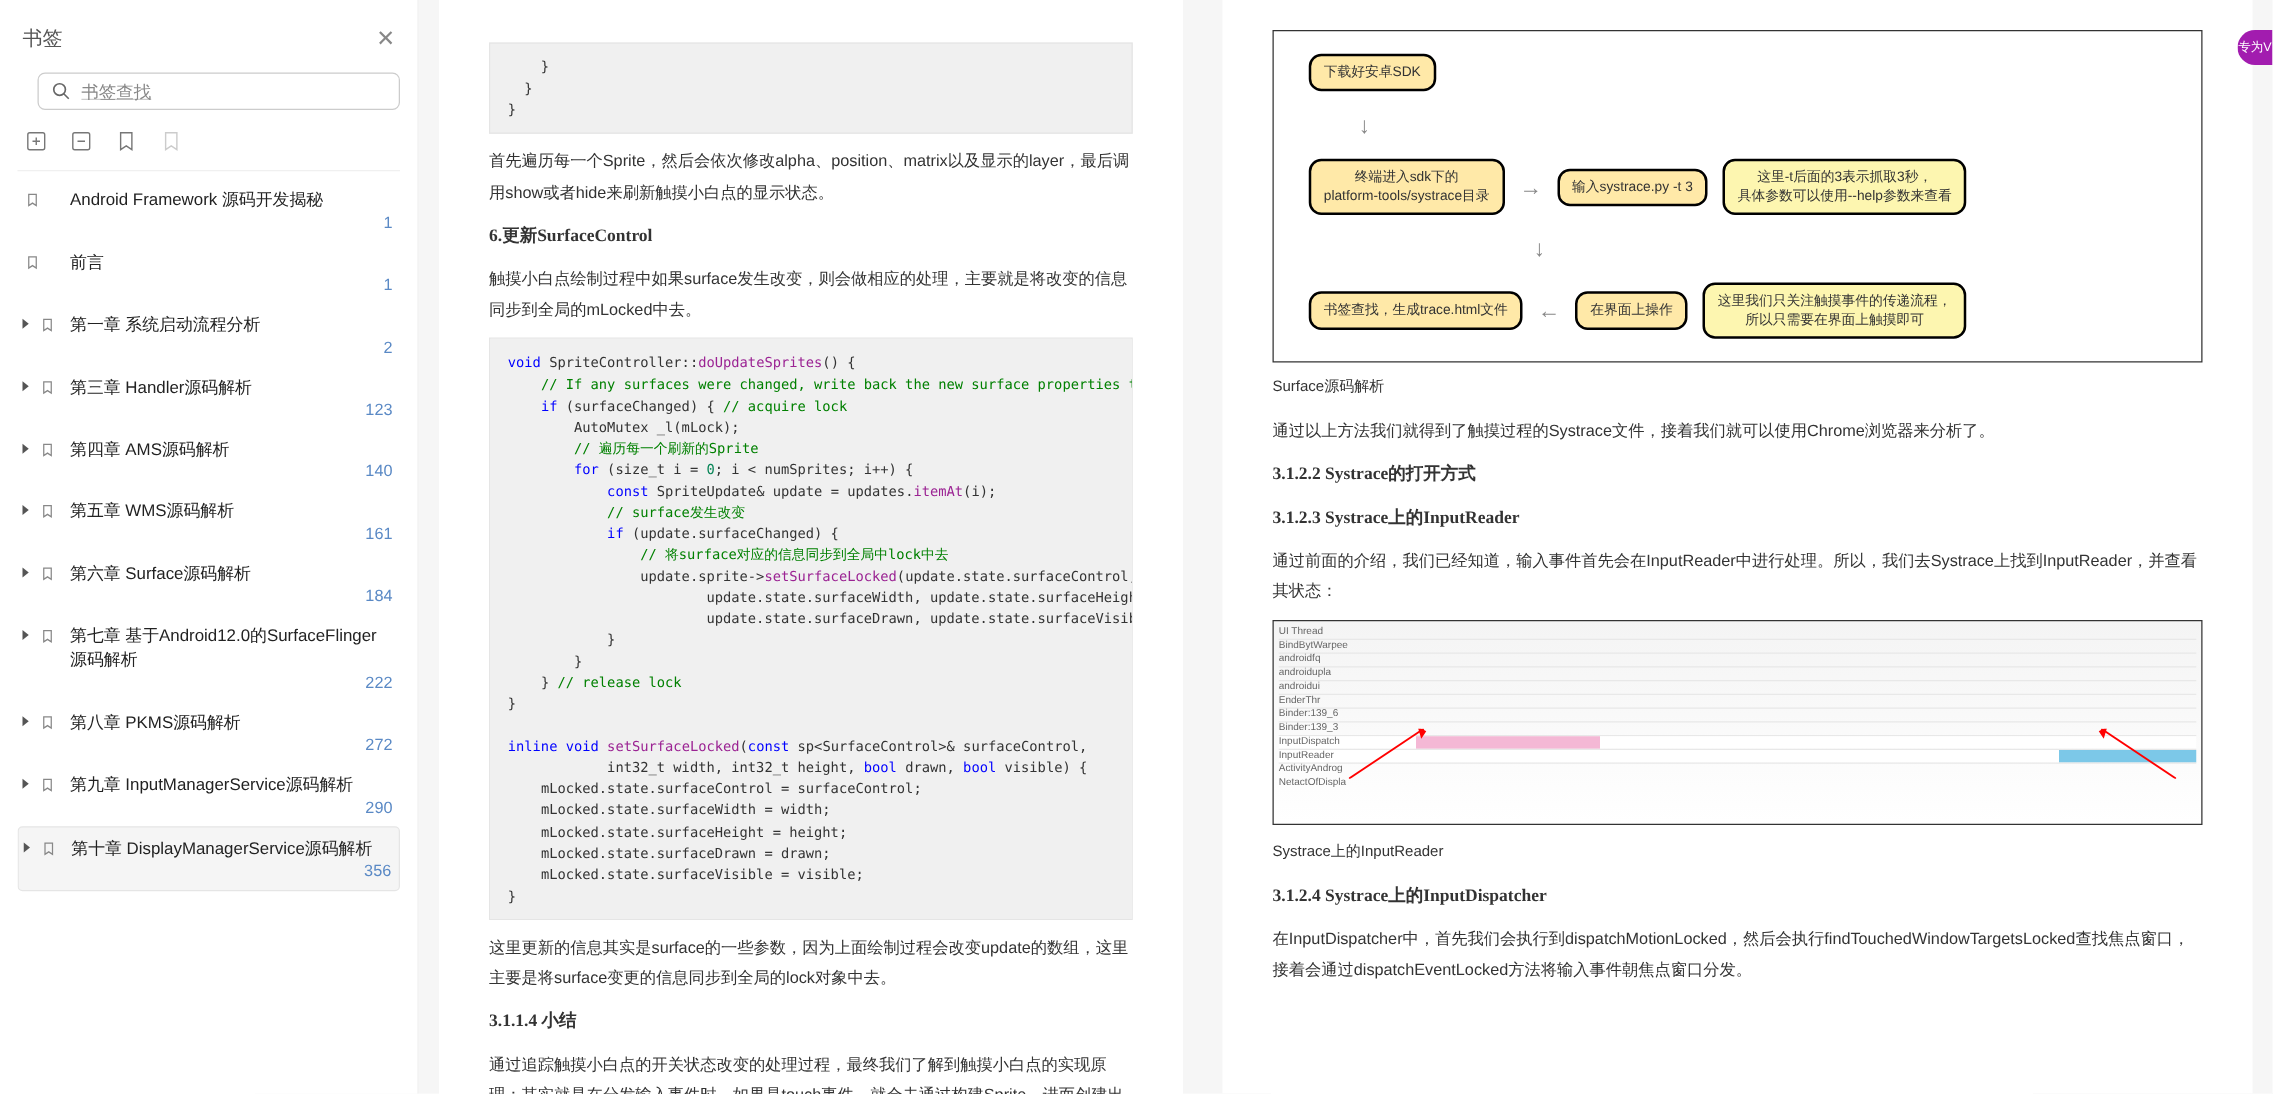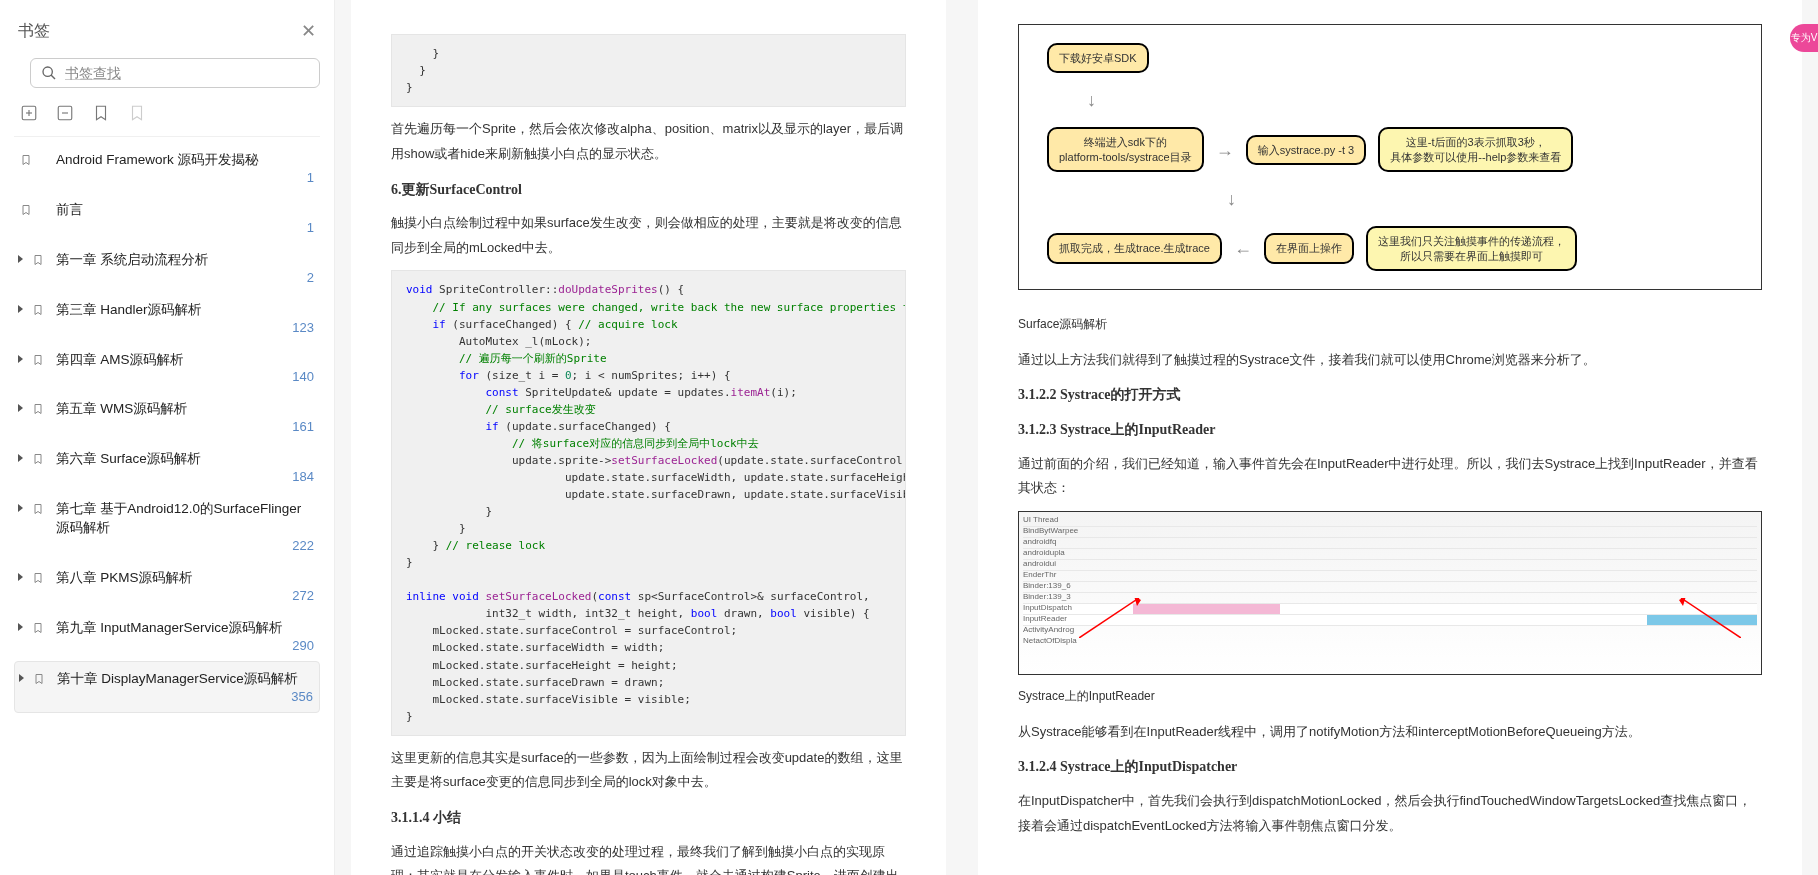--- a/index.html
+++ b/index.html
@@ -31,33 +31,33 @@
 .page p { margin-bottom: 10px; }
 .code-block { background: #f0f0f0; padding: 10px 14px; font-family: Consolas, monospace; font-size: 11px; line-height: 1.55; white-space: pre; overflow-x: auto; margin: 10px 0; border:1px solid #e5e5e5; }
 .kw-void { color: #0000ff; }
 .kw-if { color: #0000ff; }
 .kw-for { color: #0000ff; }
 .kw-const { color: #0000ff; }
 .kw-bool { color: #0000ff; }
 .cmt { color: #008000; }
 .fn { color: #9b2393; }
 .num { color: #098658; }
-.diagram { border: 1px solid #333; padding: 8px; margin-bottom: 23px; font-size: 11px; }
+.diagram { border: 1px solid #333; padding: 8px; margin-bottom: 8px; font-size: 11px; }
 .diagram-node { border: 2px solid #000; border-radius: 10px; padding: 6px 10px; display: inline-block; text-align: center; font-size: 11px; line-height:1.3; }
 .diagram-node.orange { background: #ffe9a8; }
 .diagram-node.yellow { background: #fdf6b0; }
 .diag-row { display: flex; align-items: center; gap: 12px; margin: 10px 0; justify-content: flex-start; padding-left:20px; }
 .diag-arrow { font-size: 18px; color: #888; }
 .diag-arrow-down { text-align: left; font-size: 18px; color: #888; padding-left: 60px; }
 .caption { font-size: 12px; color: #333; margin: 6px 0 12px 0; }
 .systrace-img { border: 1px solid #333; height: 164px; margin: 10px 0; padding:4px; font-size:9px; color:#666; position:relative; background:linear-gradient(#f4f4f4, #fff); }
 .systrace-row { height:11px; border-bottom:1px solid #e8e8e8; }
 .systrace-row.pink { background: linear-gradient(90deg, #fff 0%, #fff 15%, #f4b8d5 15%, #f4b8d5 35%, #fff 35%); }
 .systrace-row.blue { background: linear-gradient(90deg, #fff 0%, #fff 85%, #7cc8e8 85%, #7cc8e8 100%); }
-.badge { position: fixed; right: 0; top: 24px; width: 28px; height: 28px; border-radius: 50% 0 0 50%; background: #ec4899; color: #fff; font-size: 10px; display:flex; align-items:center; justify-content:center; }
+.badge { position: fixed; right: 0; top: 24px; width: 28px; height: 28px; border-radius: 50% 0 0 50%; background: #a21caf; color: #fff; font-size: 10px; display:flex; align-items:center; justify-content:center; }
 </style>
 </head>
 <body>
 
 <div class="sidebar">
   <div class="sidebar-header">
     <span class="sidebar-title">书签</span>
     <span class="close-btn">✕</span>
   </div>
   <div class="search-box">
@@ -245,21 +245,21 @@
       <div class="diag-row">
         <div class="diagram-node orange" style="white-space:pre-line">终端进入sdk下的
 platform-tools/systrace目录</div>
         <span class="diag-arrow">→</span>
         <div class="diagram-node orange">输入systrace.py -t 3</div>
         <div class="diagram-node yellow" style="white-space:pre-line">这里-t后面的3表示抓取3秒，
 具体参数可以使用--help参数来查看</div>
       </div>
       <div class="diag-arrow-down" style="padding-left:200px">↓</div>
       <div class="diag-row">
-        <div class="diagram-node orange">抓取完成，生成trace.生成trace</div>
+        <div class="diagram-node orange">书签查找，生成trace.html文件</div>
         <span class="diag-arrow">←</span>
         <div class="diagram-node orange">在界面上操作</div>
         <div class="diagram-node yellow" style="white-space:pre-line">这里我们只关注触摸事件的传递流程，
 所以只需要在界面上触摸即可</div>
       </div>
     </div>
     <div class="caption">Surface源码解析</div>
     <p>通过以上方法我们就得到了触摸过程的Systrace文件，接着我们就可以使用Chrome浏览器来分析了。</p>
     <h4>3.1.2.2 Systrace的打开方式</h4>
     <h4>3.1.2.3 Systrace上的InputReader</h4>
@@ -292,19 +292,18 @@
       <svg style="position:absolute;left:60px;top:86px" width="80" height="40">
           <line x1="0" y1="40" x2="60" y2="0" stroke="red" stroke-width="1.5"></line>
           <polygon points="55,-2 62,2 58,8" fill="red"></polygon>
         </svg>
       <svg style="position:absolute;right:20px;top:86px" width="80" height="40">
           <line x1="80" y1="40" x2="20" y2="0" stroke="red" stroke-width="1.5"></line>
           <polygon points="25,-2 18,2 22,8" fill="red"></polygon>
         </svg>
     </div>
     <div class="caption">Systrace上的InputReader</div>
-    <p>从Systrace能够看到在InputReader线程中，调用了notifyMotion方法和interceptMotionBeforeQueueing方法。</p>
     <h4>3.1.2.4 Systrace上的InputDispatcher</h4>
     <p>在InputDispatcher中，首先我们会执行到dispatchMotionLocked，然后会执行findTouchedWindowTargetsLocked查找焦点窗口，接着会通过dispatchEventLocked方法将输入事件朝焦点窗口分发。</p>
   </div>
 </div>
 
 <div class="badge">专为V</div>
 
 </body></html>

